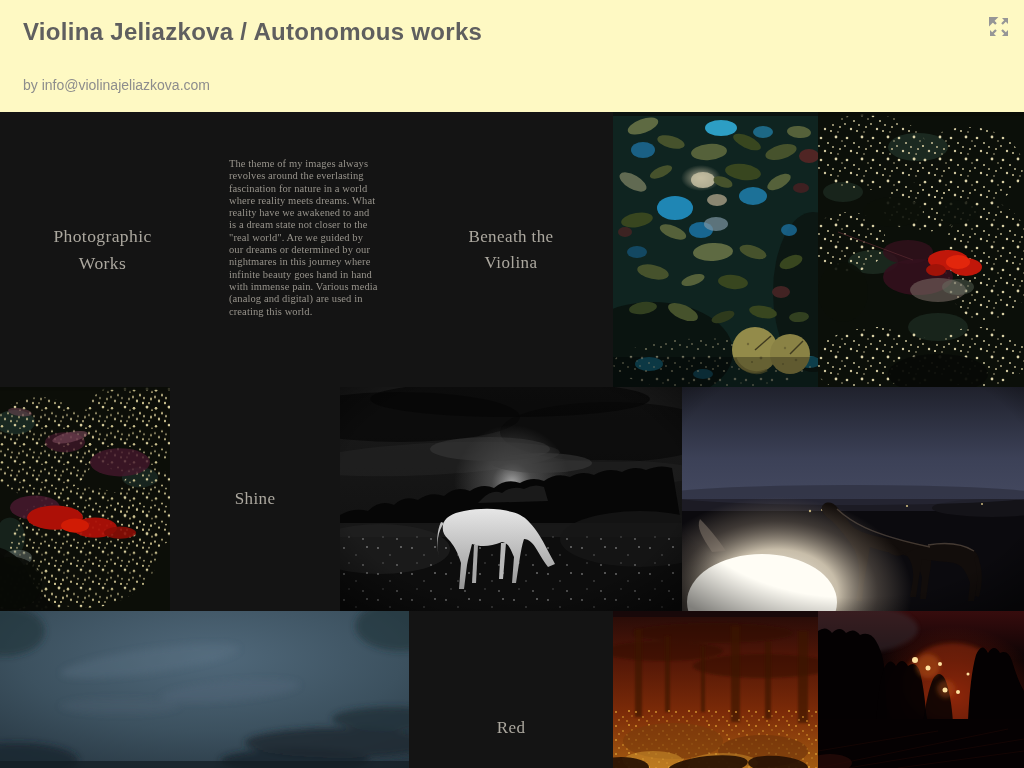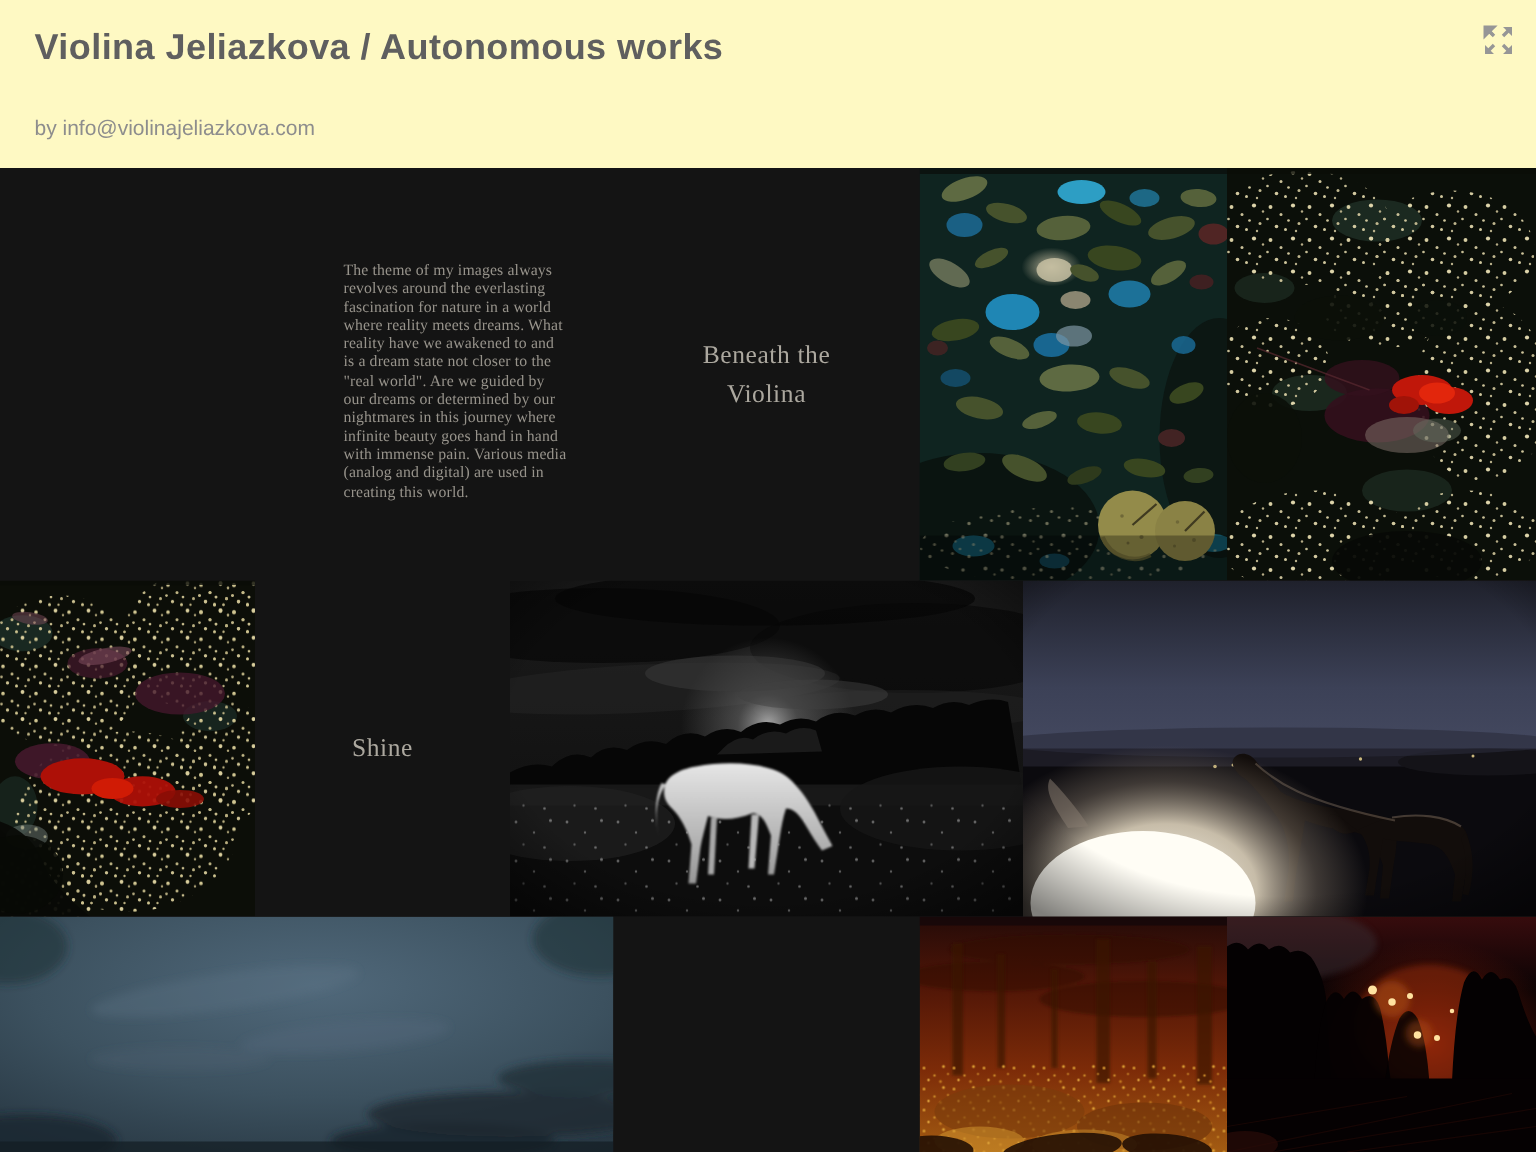--- a/index.html
+++ b/index.html
@@ -12,21 +12,21 @@
   .site-byline{position:absolute;left:23px;top:77px;font-family:"Liberation Sans","DejaVu Sans",sans-serif;
                font-size:14px;color:#8d8d8d;}
   .fs-btn{position:absolute;right:12px;top:14px;width:26px;height:26px;cursor:pointer;background:none;border:none;padding:0;}
   
   .tile{position:absolute;overflow:hidden;}
   .tile svg{display:block;width:100%;height:100%;}
   .label-tile{display:flex;align-items:center;justify-content:center;text-align:center;cursor:pointer;}
   .album-label{color:#aca89f;font-size:17px;line-height:1.5;letter-spacing:.4px;}
   .t-photographic{left:0;top:112px;width:205px;height:275px;}
   .t-photographic .album-label{width:140px;font-size:17.5px;}
-  .t-statement{left:205px;top:112px;width:204px;height:275px;margin-top:17px;}
+  .t-statement{left:205px;top:112px;width:204px;height:275px;}
   .statement-text{position:absolute;left:24px;top:46px;width:150px;font-size:10.5px;line-height:12.3px;
                   color:#97938b;letter-spacing:.1px;}
   .t-beneath{left:409px;top:112px;width:204px;height:275px;}
   .t-beneath .album-label{width:112px;}
   .i-lilies{left:613px;top:112px;width:205px;height:275px;}
   .i-blossoms2{left:818px;top:112px;width:206px;height:275px;}
   .i-blossoms1{left:0;top:387px;width:170px;height:224px;}
   .t-shine{left:170px;top:387px;width:170px;height:224px;}
   .i-whitehorse{left:340px;top:387px;width:342px;height:224px;}
   .i-duskhorses{left:682px;top:387px;width:342px;height:224px;}
@@ -53,20 +53,23 @@
             <path d="M4,4 h6 l-2.2,2.2 3,3 -1.6,1.6 -3,-3 L4,10 Z" stroke="none"></path>
             <path d="M22,4 h-6 l2.2,2.2 -3,3 1.6,1.6 3,-3 L22,10 Z" stroke="none"></path>
             <path d="M4,22 v-6 l2.2,2.2 3,-3 1.6,1.6 -3,3 L10,22 Z" stroke="none"></path>
             <path d="M22,22 h-6 l2.2,-2.2 -3,-3 1.6,-1.6 3,3 L22,16 Z" stroke="none"></path>
           </g>
         </svg>
       </span>
     </button>
   </div>
 
+  <div class="tile label-tile t-photographic">
+    <span class="album-label">Photographic Works</span>
+  </div>
 
   <div class="tile t-statement">
     <div class="statement-text">The theme of my images always revolves around the everlasting fascination for nature in a world where reality meets dreams. What reality have we awakened to and is a dream state not closer to the "real world". Are we guided by our dreams or determined by our nightmares in this journey where infinite beauty goes hand in hand with immense pain. Various media (analog and digital) are used in creating this world.</div>
   </div>
 
   <div class="tile label-tile t-beneath">
     <span class="album-label">Beneath the Violina</span>
   </div>
 
   <div class="tile img-tile i-lilies" role="img" aria-label="Dark teal water surface with leaves, blue reflections and yellow lily pads">
@@ -388,20 +391,23 @@
         <ellipse cx="392" cy="108" rx="60" ry="12" fill="#22303a" opacity=".8"></ellipse>
         <ellipse cx="295" cy="150" rx="75" ry="12" fill="#1a252d" opacity=".85"></ellipse>
         <ellipse cx="18" cy="150" rx="60" ry="18" fill="#1c2730" opacity=".8"></ellipse>
         <ellipse cx="5" cy="20" rx="40" ry="25" fill="#203039" opacity=".6"></ellipse>
         <ellipse cx="400" cy="15" rx="45" ry="25" fill="#203039" opacity=".6"></ellipse>
       </g>
       <rect y="150" width="409" height="7" fill="#131c22" opacity=".7"></rect>
     </svg>
   </div>
 
+  <div class="tile label-tile t-red">
+    <span class="album-label">Red</span>
+  </div>
 
   <div class="tile img-tile i-redforest" role="img" aria-label="Forest undergrowth bathed in deep red and orange light">
     <svg viewBox="0 0 205 157" preserveAspectRatio="none">
       <defs>
         <linearGradient id="redF" x1="0" y1="0" x2="0" y2="1">
           <stop offset="0%" stop-color="#250b08"></stop>
             <stop offset="30%" stop-color="#511607"></stop>
           <stop offset="65%" stop-color="#7c2b08"></stop>
             <stop offset="100%" stop-color="#a35c12"></stop>
         </linearGradient>

